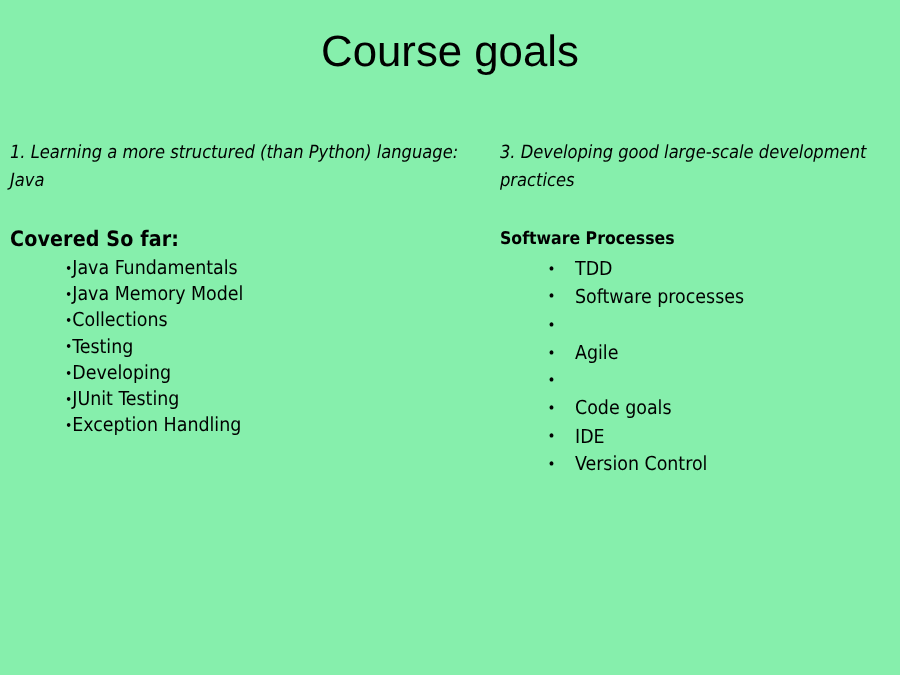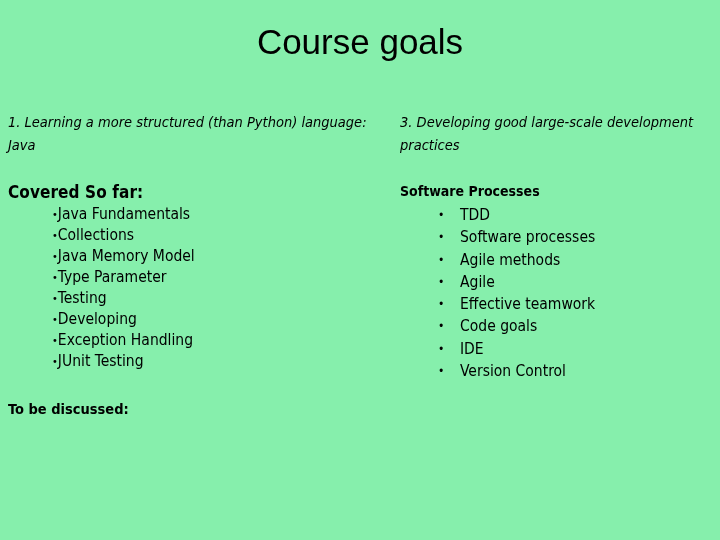--- a/index.html
+++ b/index.html
@@ -140,44 +140,42 @@
   <div id="title">Course goals</div>
 
   <div class="column" id="col-left">
 
     <div class="intro">1. Learning a more structured (than Python) language: Java</div>
 
     <div class="section-heading" id="covered-heading">Covered So far:</div>
 
     <ul class="bullets tight" id="covered-list">
         <li><span class="bullet-mark">•</span><span class="bullet-label">Java Fundamentals</span></li>
+        <li><span class="bullet-mark">•</span><span class="bullet-label">Java Memory Model</span></li>
         <li><span class="bullet-mark">•</span><span class="bullet-label">Collections</span></li>
-        <li><span class="bullet-mark">•</span><span class="bullet-label">Java Memory Model</span></li>
-        <li><span class="bullet-mark">•</span><span class="bullet-label">Type Parameter</span></li>
         <li><span class="bullet-mark">•</span><span class="bullet-label">Testing</span></li>
         <li><span class="bullet-mark">•</span><span class="bullet-label">Developing</span></li>
+        <li><span class="bullet-mark">•</span><span class="bullet-label">JUnit Testing</span></li>
         <li><span class="bullet-mark">•</span><span class="bullet-label">Exception Handling</span></li>
-        <li><span class="bullet-mark">•</span><span class="bullet-label">JUnit Testing</span></li>
       </ul>
 
-    <div class="section-heading" id="discussed-heading">To be discussed:</div>
 
   </div>
 
   <div class="column" id="col-right">
 
     <div class="intro">3. Developing good large-scale development practices</div>
 
     <div class="section-heading" id="processes-heading">Software Processes</div>
   </div>
 
   <ul class="bullets spaced" id="processes-list">
       <li><span class="bullet-mark">•</span><span class="bullet-label">TDD</span></li>
       <li><span class="bullet-mark">•</span><span class="bullet-label">Software processes</span></li>
-      <li><span class="bullet-mark">•</span><span class="bullet-label">Agile methods</span></li>
+      <li><span class="bullet-mark">•</span></li>
       <li><span class="bullet-mark">•</span><span class="bullet-label">Agile</span></li>
-      <li><span class="bullet-mark">•</span><span class="bullet-label">Effective teamwork</span></li>
+      <li><span class="bullet-mark">•</span></li>
       <li><span class="bullet-mark">•</span><span class="bullet-label">Code goals</span></li>
       <li><span class="bullet-mark">•</span><span class="bullet-label">IDE</span></li>
       <li><span class="bullet-mark">•</span><span class="bullet-label">Version Control</span></li>
     </ul>
 
 </div>
 
 </body></html>

